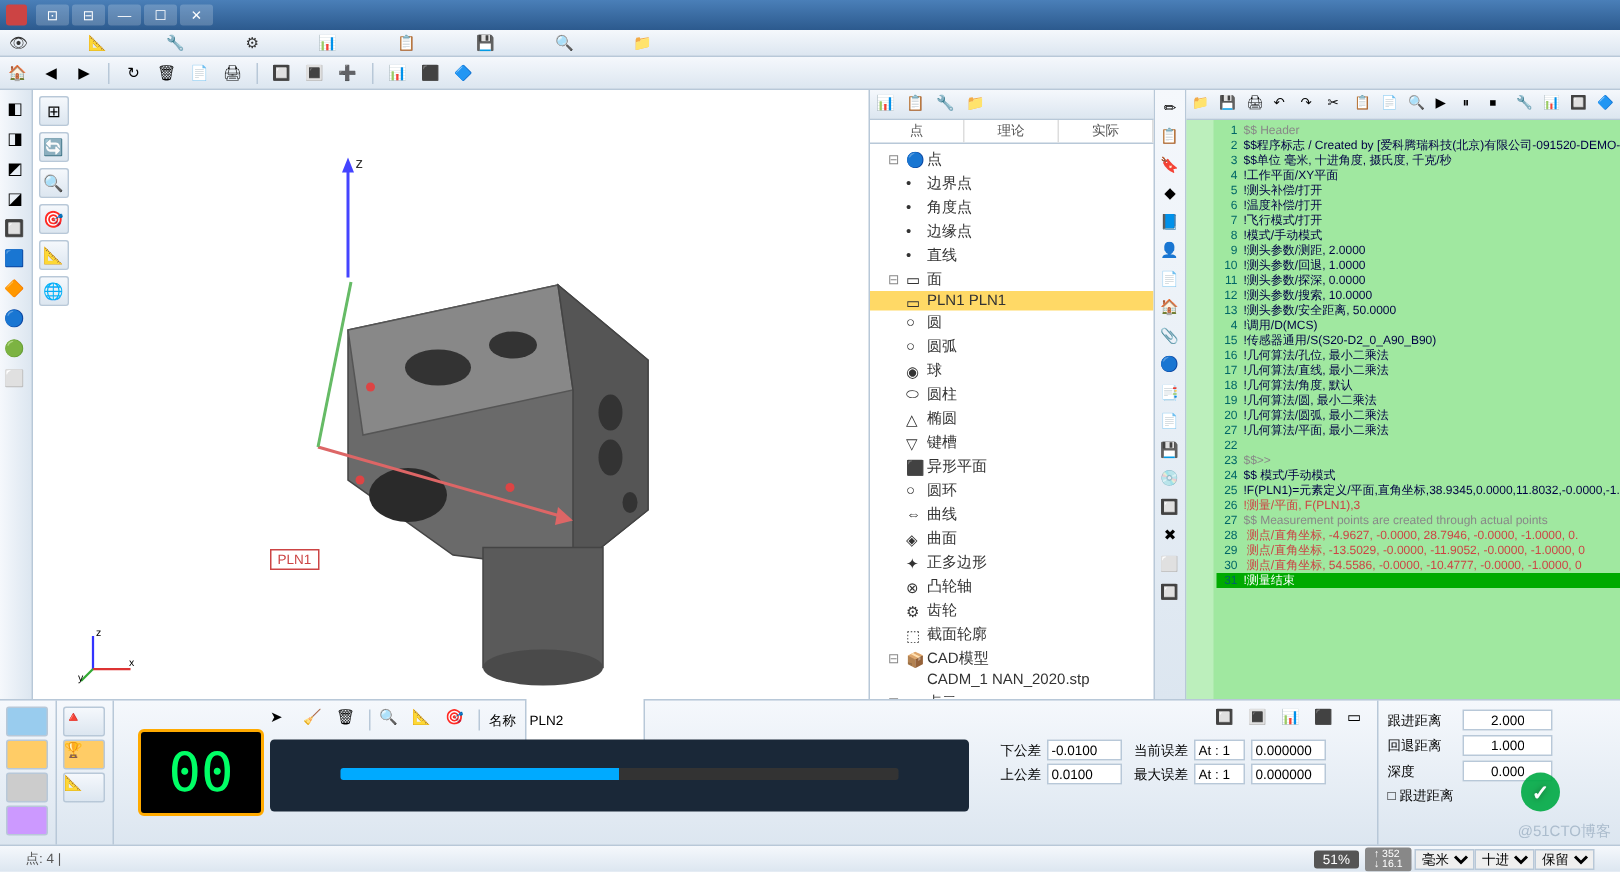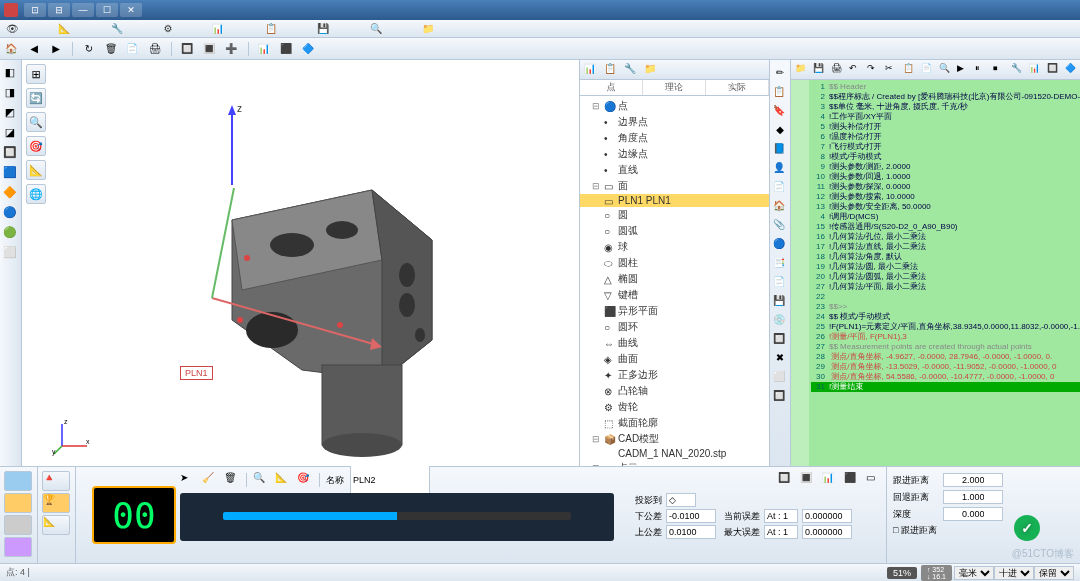--- a/index.html
+++ b/index.html
@@ -58,25 +58,25 @@
 .bmid-tb .sep2 { width: 1px; height: 14px; background: #b8c8d8; }
 .bmid-tb label { font-size: 9px; }
 .bmid-tb input { height: 30px; font-size: 9px; border: 1px solid #b8c8d8; padding: 0 2px; }
 .bmid-body { display: flex; gap: 8px; }
 .gauge { flex: 1; height: 48px; background: #1a2838; border-radius: 3px; position: relative; }
 .gauge .bar { position: absolute; left: 10%; top: 40%; width: 80%; height: 8px; background: linear-gradient(90deg, #0af 0%, #0af 50%, #333 50%); border-radius: 2px; }
 .tol { width: 260px; font-size: 9px; }
 .tol .row { display: flex; gap: 4px; margin-bottom: 2px; align-items: center; }
 .tol .row label { width: 40px; text-align: right; }
 .tol .row input { width: 50px; height: 14px; border: 1px solid #b8c8d8; font-size: 9px; padding: 0 2px; }
-.bright { width: 194px; padding: 6px; font-size: 9px; border-left: 1px solid #b8c8d8; }
+.bright { width: 162px; padding: 6px; font-size: 9px; border-left: 1px solid #b8c8d8; }
 .bright .row { display: flex; margin-bottom: 3px; align-items: center; }
 .bright .row label { width: 50px; }
 .bright .row input { width: 60px; height: 14px; border: 1px solid #b8c8d8; font-size: 9px; padding: 0 18px; }
-.statusbar { height: 18px; background: linear-gradient(#f5f8fc, #dce6f0); border-top: 1px solid #b8c8d8; display: flex; align-items: center; padding: 0 6px; font-size: 9px; color: #555; }
+.statusbar { height: 18px; background: linear-gradient(#f5f8fc, #dce6f0); border-top: 1px solid #b8c8d8; display: flex; align-items: center; padding: 0 17px; font-size: 9px; color: #555; }
 .statusbar .sp { flex: 1; }
 .statusbar .chip { background: #555; color: #fff; padding: 1px 6px; border-radius: 2px; margin: 0 2px; }
 .statusbar .chip2 { background: #888; color: #fff; padding: 1px 6px; border-radius: 2px; margin: 0 2px; }
 .statusbar select { font-size: 9px; height: 14px; border: 1px solid #b8c8d8; }
 .watermark { position: absolute; right: 40px; bottom: 40px; color: #fff; font-size: 22px; font-weight: bold; text-shadow: 0 0 4px rgba(0,0,0,0.5); opacity: 0.9; pointer-events: none; display: flex; align-items: center; gap: 8px; }
 .watermark .wlogo { width: 26px; height: 26px; background: #0a4; border-radius: 50%; display: flex; align-items: center; justify-content: center; font-size: 14px; }
 .subw { position: absolute; right: 6px; bottom: 20px; color: rgba(150,170,190,0.7); font-size: 10px; pointer-events: none; }
 </style>
 </head>
 <body>
@@ -428,24 +428,20 @@
       <span class="mbtn">📊</span>
       <span class="mbtn">⬛</span>
       <span class="mbtn">▭</span>
     </div>
     <div class="bmid-body">
       <div class="gauge">
           <div class="bar"></div>
         </div>
       <div class="tol">
         <div class="row">
-          <label>投影到</label>
-          <input style="width: 30px;" value="◇">
-        </div>
-        <div class="row">
           <label>下公差</label>
           <input value="-0.0100" style="">
           <label>当前误差</label>
           <input style="width: 34px;" value="At : 1">
           <input value="0.000000" style="">
         </div>
         <div class="row">
           <label>上公差</label>
           <input value="0.0100" style="">
           <label>最大误差</label>

